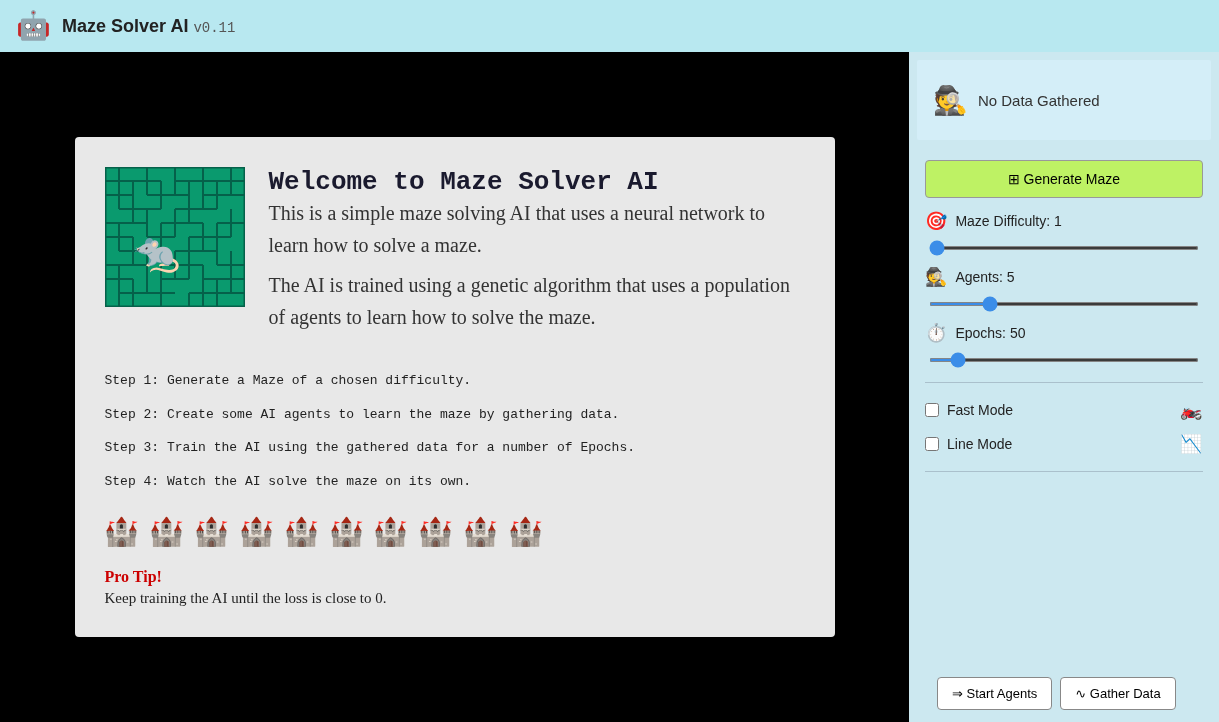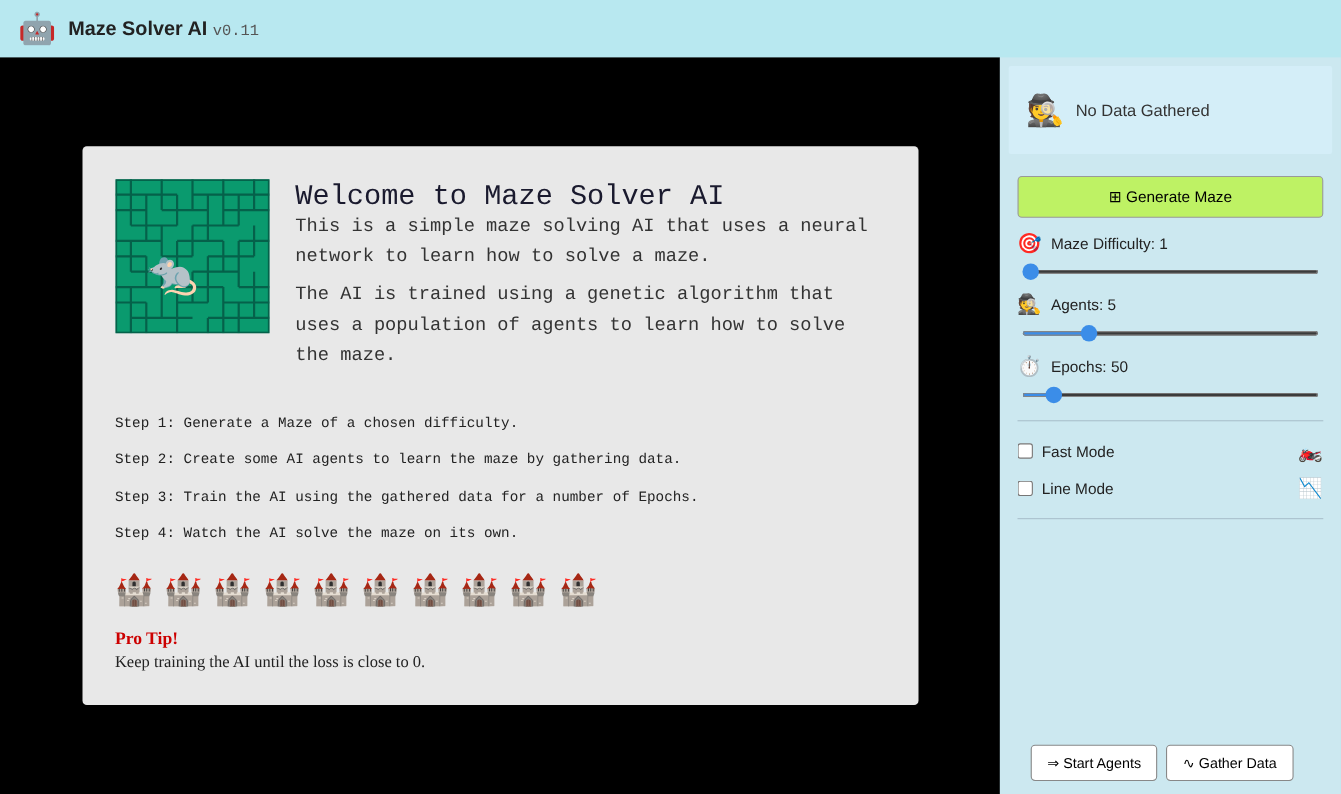--- a/index.html
+++ b/index.html
@@ -76,27 +76,27 @@
     }
 
     .maze-svg {
       width: 140px;
       height: 140px;
     }
 
     .welcome-text h1 {
       font-family: 'Courier New', monospace;
       font-size: 26px;
-      font-weight: normal;
+      font-weight: bold;
       color: #1a1a2e;
     }
 
     .welcome-text p {
-      font-family: Liberation Mono, monospace;
-      font-size: 17px;
+      font-family: Liberation Serif, serif;
+      font-size: 20px;
       line-height: 1.6;
       color: #333;
       margin-bottom: 8px;
     }
 
     .steps {
       margin-bottom: 24px;
     }
 
     .steps p {

